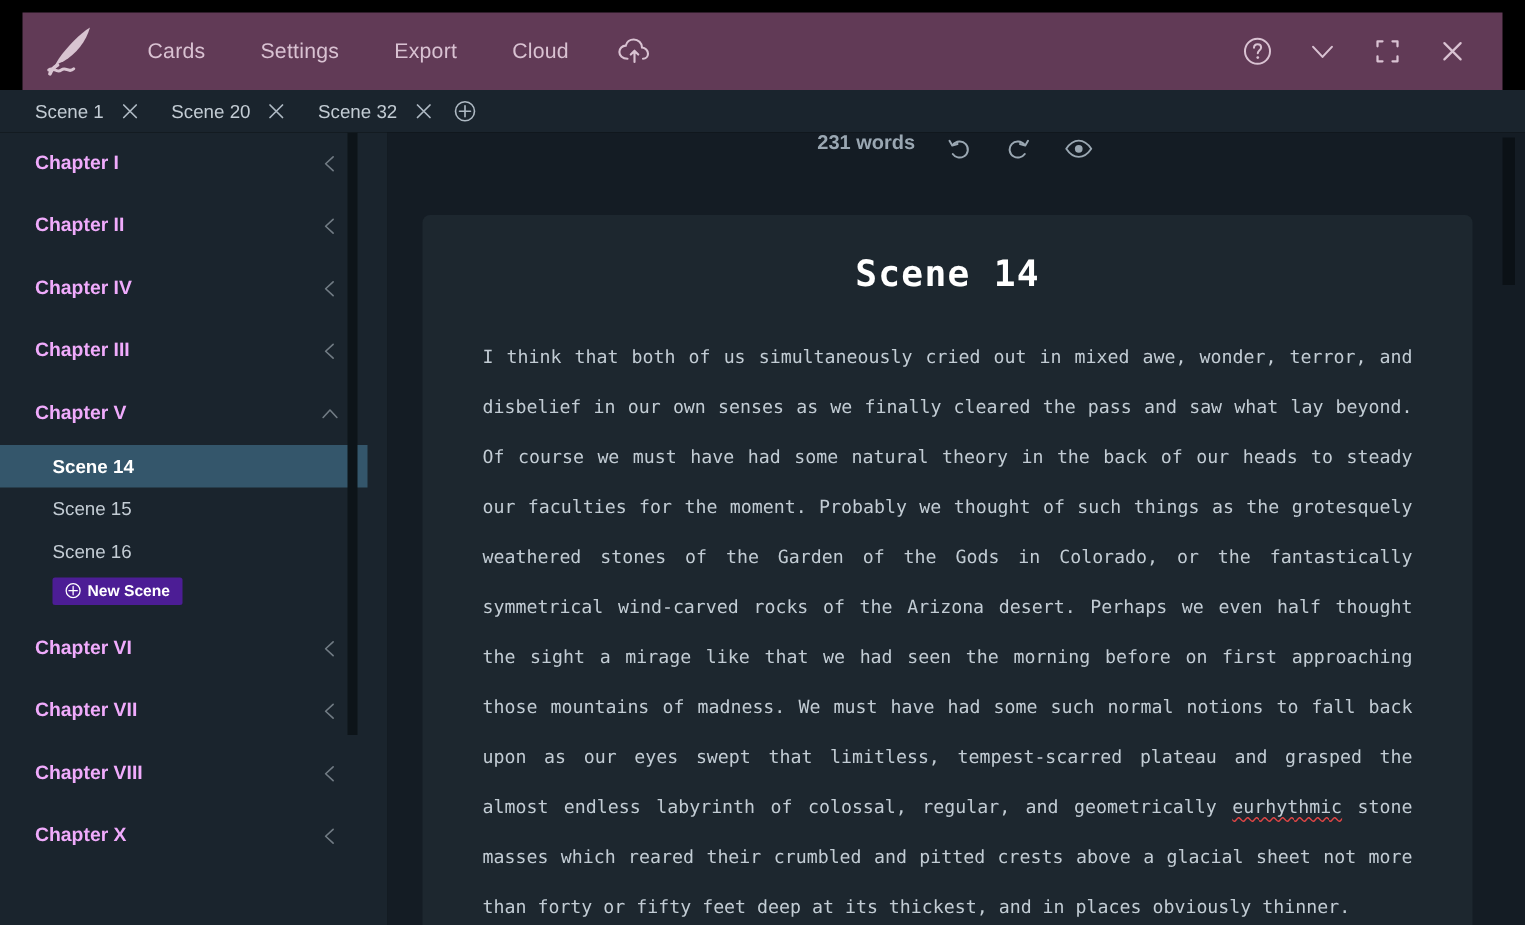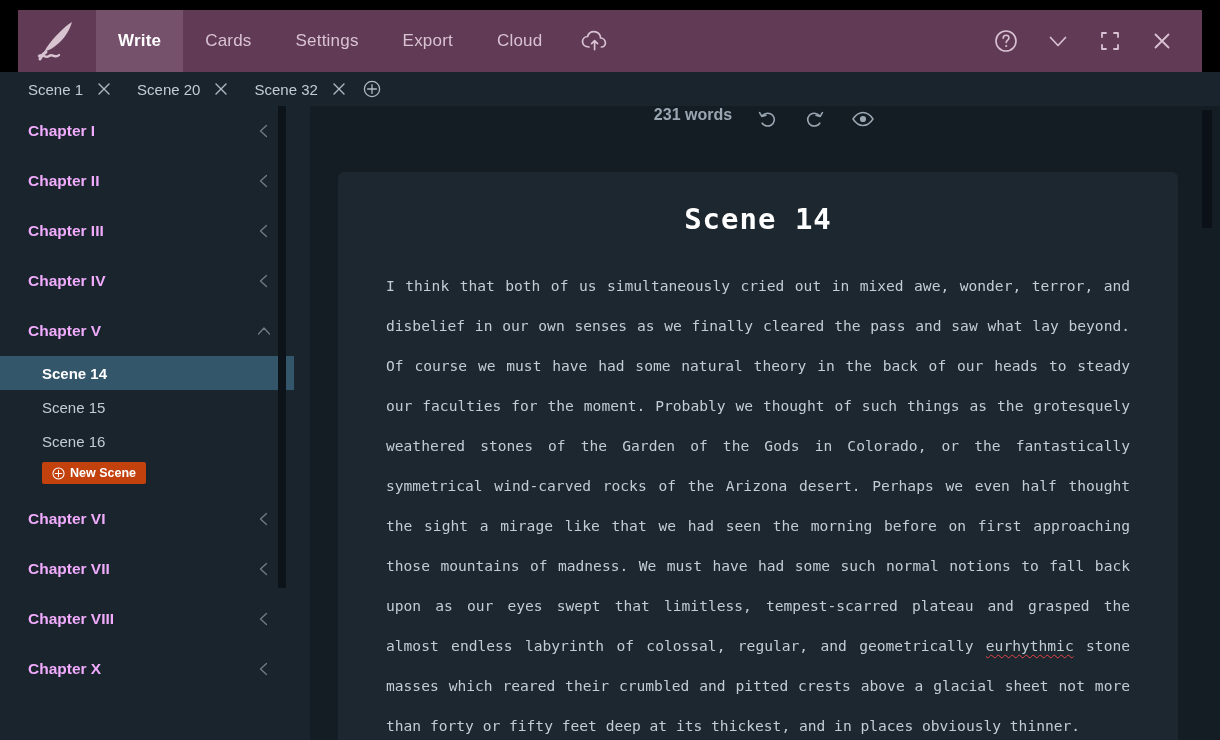--- a/index.html
+++ b/index.html
@@ -133,22 +133,22 @@
   }
   .scene.selected {
     background: #34566b;
     color: #ffffff;
     font-weight: 600;
   }
   .newscene-row {
     padding: 4px 0 10px 42px;
   }
   .newscene {
-    display: inline-flex; align-items: center; gap: 5px;
-    background: #c2410c;
+    display: inline-flex; gap: 5px;
+    background: #4c1d95;
     color: #ffffff;
     font-size: 12.5px;
     font-weight: 600;
     padding: 4px 10px;
     border-radius: 2px;
     cursor: pointer;
   }
   .sb-track {
     position: absolute;
     right: 12px; top: 0;
@@ -234,23 +234,20 @@
   <div class="topbar">
     <div class="logo-cell">
       <svg class="quill" viewBox="0 0 46 44">
         <path d="M38 3 C30 8 20 18 13 28 L10 33 L17 30 C27 24 35 14 38 3 Z" fill="#d8c4d1"></path>
         <path d="M12 33 C9 35 7 37 6 40" stroke="#d8c4d1" stroke-width="3" fill="none" stroke-linecap="round"></path>
         <path d="M5 37 C9 34 11 40 15 37 C19 34 21 40 25 36" stroke="#d8c4d1" stroke-width="2.4" fill="none" stroke-linecap="round"></path>
       </svg>
     </div>
 
     <div class="menu">
-      <div class="menu-item active">
-        <span>Write</span>
-      </div>
       <div class="menu-item">
         <span>Cards</span>
       </div>
       <div class="menu-item">
         <span>Settings</span>
       </div>
       <div class="menu-item">
         <span>Export</span>
       </div>
       <div class="menu-item">
@@ -338,28 +335,28 @@
         </div>
 
         <div class="chapter">
           <span class="chapter-label">Chapter II</span>
           <svg class="chev" viewBox="0 0 16 16">
             <path d="M10.5 2.5 L4.5 8 L10.5 13.5" stroke="#b9c3cb" stroke-width="1.3" fill="none" stroke-linecap="round" stroke-linejoin="round"></path>
           </svg>
         </div>
 
         <div class="chapter">
+          <span class="chapter-label">Chapter IV</span>
+          <svg class="chev" viewBox="0 0 16 16">
+            <path d="M10.5 2.5 L4.5 8 L10.5 13.5" stroke="#b9c3cb" stroke-width="1.3" fill="none" stroke-linecap="round" stroke-linejoin="round"></path>
+          </svg>
+        </div>
+
+        <div class="chapter">
           <span class="chapter-label">Chapter III</span>
-          <svg class="chev" viewBox="0 0 16 16">
-            <path d="M10.5 2.5 L4.5 8 L10.5 13.5" stroke="#b9c3cb" stroke-width="1.3" fill="none" stroke-linecap="round" stroke-linejoin="round"></path>
-          </svg>
-        </div>
-
-        <div class="chapter">
-          <span class="chapter-label">Chapter IV</span>
           <svg class="chev" viewBox="0 0 16 16">
             <path d="M10.5 2.5 L4.5 8 L10.5 13.5" stroke="#b9c3cb" stroke-width="1.3" fill="none" stroke-linecap="round" stroke-linejoin="round"></path>
           </svg>
         </div>
 
         <div class="chapter">
           <span class="chapter-label">Chapter V</span>
           <svg class="chev" viewBox="0 0 16 16">
             <path d="M2.5 11 L8 5 L13.5 11" stroke="#b9c3cb" stroke-width="1.3" fill="none" stroke-linecap="round" stroke-linejoin="round"></path>
           </svg>

